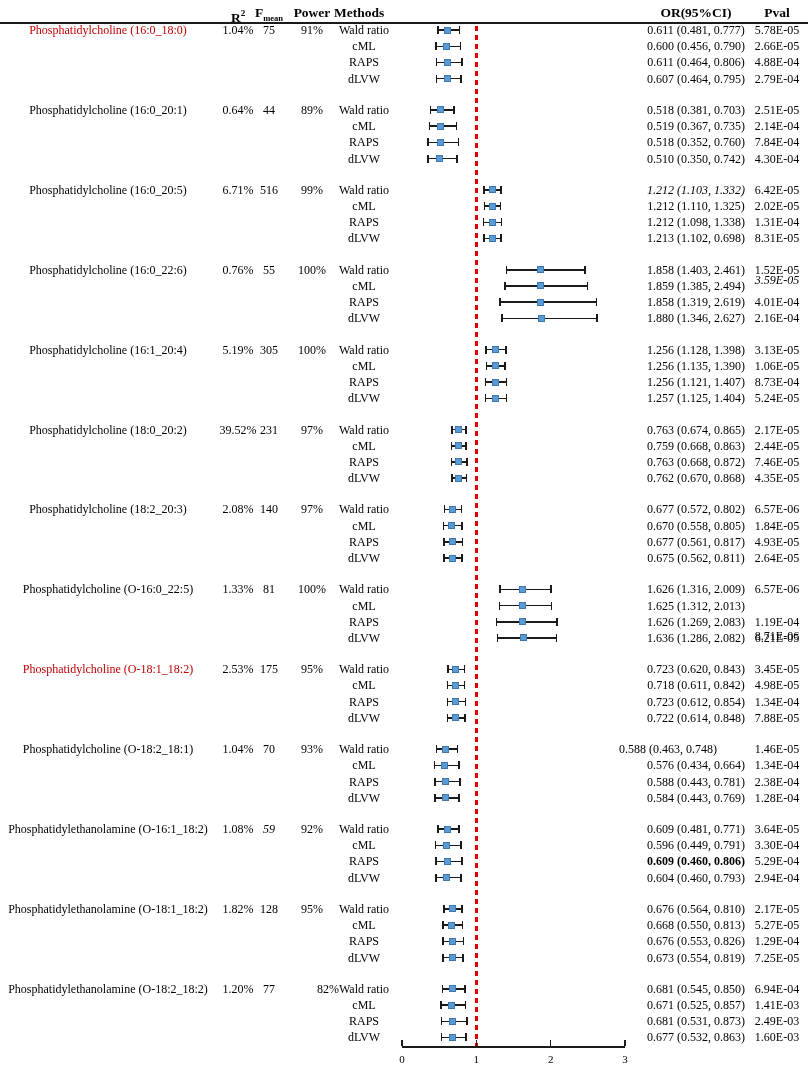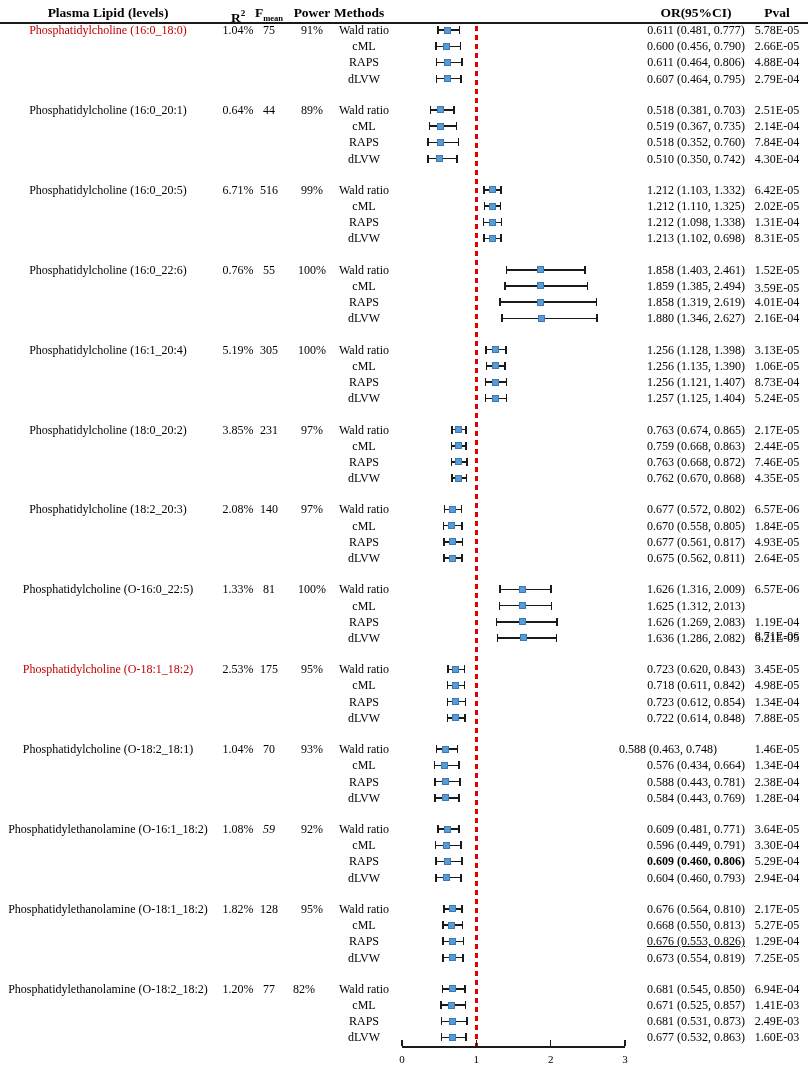--- a/index.html
+++ b/index.html
@@ -30,21 +30,20 @@
   }
   #axis-line{position:absolute;height:1.6px;background:#1a1a1a;}
   .tick{position:absolute;width:1.6px;height:6px;background:#1a1a1a;}
   .tick-label{position:absolute;height:14px;line-height:14px;font-size:11px;text-align:center;}
 </style>
 </head>
 <body>
 
 <div id="page" style="--refcol: #e00000;">
 
-  <div class="hcell" style="left:2px;width:212px;">Plasma Lipid (levels)</div>
   <div class="hcell" style="left:212px;width:52px;"><span>R</span><sup>2</sup></div>
   <div class="hcell" style="left:246px;width:46px;"><span>F</span><sub>mean</sub></div>
   <div class="hcell" style="left:290px;width:44px;">Power</div>
   <div class="hcell" style="left:334px;width:70px;text-align:left;">Methods</div>
   <div class="hcell" style="left:642px;width:108px;">OR(95%CI)</div>
   <div class="hcell" style="left:748px;width:58px;">Pval</div>
 
   <div id="header-rule"></div>
 
   <div id="rows">
@@ -114,21 +113,21 @@
       <div class="cell" style="left: 748px; width: 58px; top: 150.5px;">4.30E-04</div>
       <div class="cell" style="left: 2px; width: 212px; top: 181.8px; color: rgb(0, 0, 0);">Phosphatidylcholine (16:0_20:5)</div>
       <div class="cell" style="left: 212px; width: 52px; top: 181.8px;">6.71%</div>
       <div class="cell" style="left: 246px; width: 46px; top: 181.8px;">516</div>
       <div class="cell" style="left: 290px; width: 44px; top: 181.8px;">99%</div>
       <div class="cell" style="left: 332px; width: 64px; top: 181.8px;">Wald ratio</div>
       <div style="position: absolute; left: 483.986px; top: 189.1px; width: 17.0216px; height: 1.5px; background: rgb(26, 26, 26); box-sizing: border-box;"></div>
       <div style="position: absolute; left: 483.236px; top: 185.8px; width: 1.6px; height: 8px; background: rgb(26, 26, 26); box-sizing: border-box;"></div>
       <div style="position: absolute; left: 500.158px; top: 185.8px; width: 1.6px; height: 8px; background: rgb(26, 26, 26); box-sizing: border-box;"></div>
       <div style="position: absolute; left: 488.588px; top: 186.3px; width: 7px; height: 7px; background: rgb(91, 155, 213); box-sizing: border-box; border: 1px solid rgb(60, 120, 180);"></div>
-      <div class="cell" style="left: 642px; width: 108px; top: 181.8px;">1.212 (1.103, 1.332)</div>
+      <div class="cell" style="left: 642px; width: 108px; top: 181.8px; font-style: italic;">1.212 (1.103, 1.332)</div>
       <div class="cell" style="left: 748px; width: 58px; top: 181.8px;">6.42E-05</div>
       <div class="cell" style="left: 332px; width: 64px; top: 198px;">cML</div>
       <div style="position: absolute; left: 484.506px; top: 205.3px; width: 15.981px; height: 1.5px; background: rgb(26, 26, 26); box-sizing: border-box;"></div>
       <div style="position: absolute; left: 483.756px; top: 202px; width: 1.6px; height: 8px; background: rgb(26, 26, 26); box-sizing: border-box;"></div>
       <div style="position: absolute; left: 499.637px; top: 202px; width: 1.6px; height: 8px; background: rgb(26, 26, 26); box-sizing: border-box;"></div>
       <div style="position: absolute; left: 488.588px; top: 202.5px; width: 7px; height: 7px; background: rgb(91, 155, 213); box-sizing: border-box; border: 1px solid rgb(60, 120, 180);"></div>
       <div class="cell" style="left: 642px; width: 108px; top: 198px;">1.212 (1.110, 1.325)</div>
       <div class="cell" style="left: 748px; width: 58px; top: 198px;">2.02E-05</div>
       <div class="cell" style="left: 332px; width: 64px; top: 214.2px;">RAPS</div>
       <div style="position: absolute; left: 483.614px; top: 221.5px; width: 17.8392px; height: 1.5px; background: rgb(26, 26, 26); box-sizing: border-box;"></div>
@@ -154,21 +153,21 @@
       <div style="position: absolute; left: 584.076px; top: 265.7px; width: 1.6px; height: 8px; background: rgb(26, 26, 26); box-sizing: border-box;"></div>
       <div style="position: absolute; left: 536.605px; top: 266.2px; width: 7px; height: 7px; background: rgb(91, 155, 213); box-sizing: border-box; border: 1px solid rgb(60, 120, 180);"></div>
       <div class="cell" style="left: 642px; width: 108px; top: 261.7px;">1.858 (1.403, 2.461)</div>
       <div class="cell" style="left: 748px; width: 58px; top: 261.7px;">1.52E-05</div>
       <div class="cell" style="left: 332px; width: 64px; top: 277.9px;">cML</div>
       <div style="position: absolute; left: 504.947px; top: 285.2px; width: 82.432px; height: 1.5px; background: rgb(26, 26, 26); box-sizing: border-box;"></div>
       <div style="position: absolute; left: 504.197px; top: 281.9px; width: 1.6px; height: 8px; background: rgb(26, 26, 26); box-sizing: border-box;"></div>
       <div style="position: absolute; left: 586.529px; top: 281.9px; width: 1.6px; height: 8px; background: rgb(26, 26, 26); box-sizing: border-box;"></div>
       <div style="position: absolute; left: 536.679px; top: 282.4px; width: 7px; height: 7px; background: rgb(91, 155, 213); box-sizing: border-box; border: 1px solid rgb(60, 120, 180);"></div>
       <div class="cell" style="left: 642px; width: 108px; top: 277.9px;">1.859 (1.385, 2.494)</div>
-      <div class="cell" style="left: 748px; width: 58px; top: 280px;">3.59E-05</div>
+      <div class="cell" style="left: 748px; width: 58px; top: 272px; font-style: italic;">3.59E-05</div>
       <div class="cell" style="left: 332px; width: 64px; top: 294.1px;">RAPS</div>
       <div style="position: absolute; left: 500.041px; top: 301.4px; width: 96.629px; height: 1.5px; background: rgb(26, 26, 26); box-sizing: border-box;"></div>
       <div style="position: absolute; left: 499.291px; top: 298.1px; width: 1.6px; height: 8px; background: rgb(26, 26, 26); box-sizing: border-box;"></div>
       <div style="position: absolute; left: 595.82px; top: 298.1px; width: 1.6px; height: 8px; background: rgb(26, 26, 26); box-sizing: border-box;"></div>
       <div style="position: absolute; left: 536.605px; top: 298.6px; width: 7px; height: 7px; background: rgb(91, 155, 213); box-sizing: border-box; border: 1px solid rgb(60, 120, 180);"></div>
       <div class="cell" style="left: 642px; width: 108px; top: 294.1px;">1.858 (1.319, 2.619)</div>
       <div class="cell" style="left: 748px; width: 58px; top: 294.1px;">4.01E-04</div>
       <div class="cell" style="left: 332px; width: 64px; top: 310.3px;">dLVW</div>
       <div style="position: absolute; left: 502.048px; top: 317.6px; width: 95.2167px; height: 1.5px; background: rgb(26, 26, 26); box-sizing: border-box;"></div>
       <div style="position: absolute; left: 501.298px; top: 314.3px; width: 1.6px; height: 8px; background: rgb(26, 26, 26); box-sizing: border-box;"></div>
@@ -202,21 +201,21 @@
       <div class="cell" style="left: 642px; width: 108px; top: 374px;">1.256 (1.121, 1.407)</div>
       <div class="cell" style="left: 748px; width: 58px; top: 374px;">8.73E-04</div>
       <div class="cell" style="left: 332px; width: 64px; top: 390.2px;">dLVW</div>
       <div style="position: absolute; left: 485.621px; top: 397.5px; width: 20.7381px; height: 1.5px; background: rgb(26, 26, 26); box-sizing: border-box;"></div>
       <div style="position: absolute; left: 484.871px; top: 394.2px; width: 1.6px; height: 8px; background: rgb(26, 26, 26); box-sizing: border-box;"></div>
       <div style="position: absolute; left: 505.509px; top: 394.2px; width: 1.6px; height: 8px; background: rgb(26, 26, 26); box-sizing: border-box;"></div>
       <div style="position: absolute; left: 491.933px; top: 394.7px; width: 7px; height: 7px; background: rgb(91, 155, 213); box-sizing: border-box; border: 1px solid rgb(60, 120, 180);"></div>
       <div class="cell" style="left: 642px; width: 108px; top: 390.2px;">1.257 (1.125, 1.404)</div>
       <div class="cell" style="left: 748px; width: 58px; top: 390.2px;">5.24E-05</div>
       <div class="cell" style="left: 2px; width: 212px; top: 421.5px; color: rgb(0, 0, 0);">Phosphatidylcholine (18:0_20:2)</div>
-      <div class="cell" style="left: 212px; width: 52px; top: 421.5px;">3.85%</div>
+      <div class="cell" style="left: 212px; width: 52px; top: 421.5px;">39.52%</div>
       <div class="cell" style="left: 246px; width: 46px; top: 421.5px;">231</div>
       <div class="cell" style="left: 290px; width: 44px; top: 421.5px;">97%</div>
       <div class="cell" style="left: 332px; width: 64px; top: 421.5px;">Wald ratio</div>
       <div style="position: absolute; left: 452.098px; top: 428.8px; width: 14.197px; height: 1.5px; background: rgb(26, 26, 26); box-sizing: border-box;"></div>
       <div style="position: absolute; left: 451.348px; top: 425.5px; width: 1.6px; height: 8px; background: rgb(26, 26, 26); box-sizing: border-box;"></div>
       <div style="position: absolute; left: 465.445px; top: 425.5px; width: 1.6px; height: 8px; background: rgb(26, 26, 26); box-sizing: border-box;"></div>
       <div style="position: absolute; left: 455.214px; top: 426px; width: 7px; height: 7px; background: rgb(91, 155, 213); box-sizing: border-box; border: 1px solid rgb(60, 120, 180);"></div>
       <div class="cell" style="left: 642px; width: 108px; top: 421.5px;">0.763 (0.674, 0.865)</div>
       <div class="cell" style="left: 748px; width: 58px; top: 421.5px;">2.17E-05</div>
       <div class="cell" style="left: 332px; width: 64px; top: 437.7px;">cML</div>
@@ -416,33 +415,33 @@
       <div style="position: absolute; left: 442.132px; top: 921.1px; width: 1.6px; height: 8px; background: rgb(26, 26, 26); box-sizing: border-box;"></div>
       <div style="position: absolute; left: 461.58px; top: 921.1px; width: 1.6px; height: 8px; background: rgb(26, 26, 26); box-sizing: border-box;"></div>
       <div style="position: absolute; left: 448.152px; top: 921.6px; width: 7px; height: 7px; background: rgb(91, 155, 213); box-sizing: border-box; border: 1px solid rgb(60, 120, 180);"></div>
       <div class="cell" style="left: 642px; width: 108px; top: 917.1px;">0.668 (0.550, 0.813)</div>
       <div class="cell" style="left: 748px; width: 58px; top: 917.1px;">5.27E-05</div>
       <div class="cell" style="left: 332px; width: 64px; top: 933.3px;">RAPS</div>
       <div style="position: absolute; left: 443.104px; top: 940.6px; width: 20.2921px; height: 1.5px; background: rgb(26, 26, 26); box-sizing: border-box;"></div>
       <div style="position: absolute; left: 442.354px; top: 937.3px; width: 1.6px; height: 8px; background: rgb(26, 26, 26); box-sizing: border-box;"></div>
       <div style="position: absolute; left: 462.547px; top: 937.3px; width: 1.6px; height: 8px; background: rgb(26, 26, 26); box-sizing: border-box;"></div>
       <div style="position: absolute; left: 448.747px; top: 937.8px; width: 7px; height: 7px; background: rgb(91, 155, 213); box-sizing: border-box; border: 1px solid rgb(60, 120, 180);"></div>
-      <div class="cell" style="left: 642px; width: 108px; top: 933.3px; text-decoration: underline;">0.676 (0.553, 0.826)</div>
+      <div class="cell" style="left: 642px; width: 108px; top: 933.3px;">0.676 (0.553, 0.826)</div>
       <div class="cell" style="left: 748px; width: 58px; top: 933.3px;">1.29E-04</div>
       <div class="cell" style="left: 332px; width: 64px; top: 949.5px;">dLVW</div>
       <div style="position: absolute; left: 443.179px; top: 956.8px; width: 19.6975px; height: 1.5px; background: rgb(26, 26, 26); box-sizing: border-box;"></div>
       <div style="position: absolute; left: 442.429px; top: 953.5px; width: 1.6px; height: 8px; background: rgb(26, 26, 26); box-sizing: border-box;"></div>
       <div style="position: absolute; left: 462.026px; top: 953.5px; width: 1.6px; height: 8px; background: rgb(26, 26, 26); box-sizing: border-box;"></div>
       <div style="position: absolute; left: 448.524px; top: 954px; width: 7px; height: 7px; background: rgb(91, 155, 213); box-sizing: border-box; border: 1px solid rgb(60, 120, 180);"></div>
       <div class="cell" style="left: 642px; width: 108px; top: 949.5px;">0.673 (0.554, 0.819)</div>
       <div class="cell" style="left: 748px; width: 58px; top: 949.5px;">7.25E-05</div>
       <div class="cell" style="left: 2px; width: 212px; top: 980.8px; color: rgb(0, 0, 0);">Phosphatidylethanolamine (O-18:2_18:2)</div>
       <div class="cell" style="left: 212px; width: 52px; top: 980.8px;">1.20%</div>
       <div class="cell" style="left: 246px; width: 46px; top: 980.8px;">77</div>
-      <div class="cell" style="left: 282px; width: 44px; top: 980.8px;">82%</div>
+      <div class="cell" style="left: 306px; width: 44px; top: 980.8px;">82%</div>
       <div class="cell" style="left: 332px; width: 64px; top: 980.8px;">Wald ratio</div>
       <div style="position: absolute; left: 442.51px; top: 988.1px; width: 22.6706px; height: 1.5px; background: rgb(26, 26, 26); box-sizing: border-box;"></div>
       <div style="position: absolute; left: 441.76px; top: 984.8px; width: 1.6px; height: 8px; background: rgb(26, 26, 26); box-sizing: border-box;"></div>
       <div style="position: absolute; left: 464.33px; top: 984.8px; width: 1.6px; height: 8px; background: rgb(26, 26, 26); box-sizing: border-box;"></div>
       <div style="position: absolute; left: 449.119px; top: 985.3px; width: 7px; height: 7px; background: rgb(91, 155, 213); box-sizing: border-box; border: 1px solid rgb(60, 120, 180);"></div>
       <div class="cell" style="left: 642px; width: 108px; top: 980.8px;">0.681 (0.545, 0.850)</div>
       <div class="cell" style="left: 748px; width: 58px; top: 980.8px;">6.94E-04</div>
       <div class="cell" style="left: 332px; width: 64px; top: 997px;">cML</div>
       <div style="position: absolute; left: 441.023px; top: 1004.3px; width: 24.6776px; height: 1.5px; background: rgb(26, 26, 26); box-sizing: border-box;"></div>
       <div style="position: absolute; left: 440.273px; top: 1001px; width: 1.6px; height: 8px; background: rgb(26, 26, 26); box-sizing: border-box;"></div>

